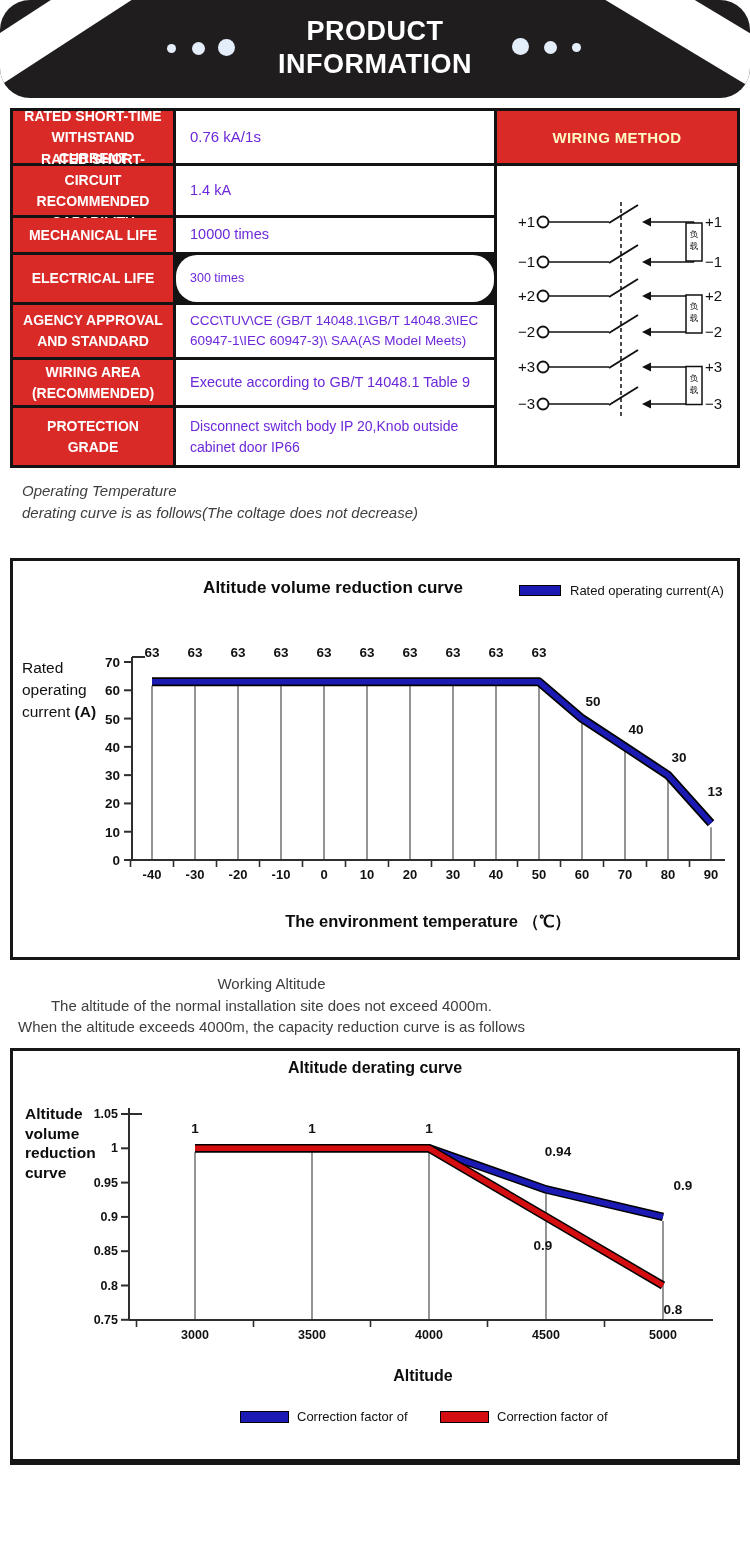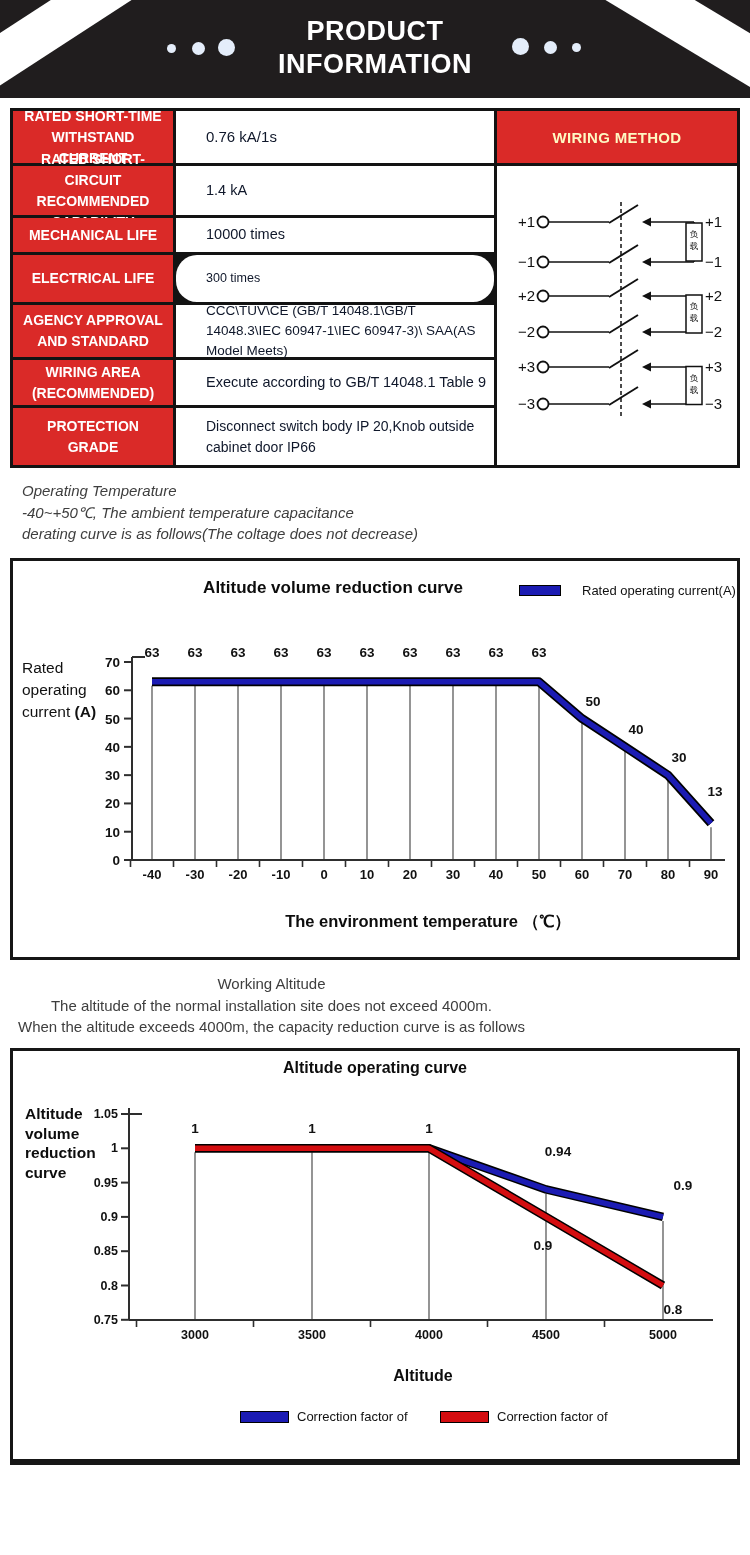--- a/index.html
+++ b/index.html
@@ -1,49 +1,49 @@
 <!DOCTYPE html>
 <html><head>
 <meta charset="utf-8">
 <style>
   html,body{margin:0;padding:0;background:#fff;}
   .page{position:relative;width:750px;height:1555px;background:#fff;overflow:hidden;
         font-family:"Liberation Sans",sans-serif;}
   
-  .hdr{position:absolute;left:0;top:0;width:750px;height:98px;background:#201d1e;overflow:hidden;}
+  .hdr{position:absolute;left:0;top:0;width:750px;height:98px;background:#201d1e;overflow:hidden;border-radius:30px;}
   .stripe{position:absolute;background:#fff;}
   .stripe.left{width:320px;height:44px;left:-115px;top:8px;transform:rotate(-33deg);}
   .stripe.right{width:320px;height:46px;left:540px;top:7px;transform:rotate(31deg);}
   .hdr-title{position:absolute;left:0;right:0;top:15px;text-align:center;color:#fff;
              font-weight:bold;font-size:27px;line-height:33px;letter-spacing:.5px;}
   .dot{position:absolute;border-radius:50%;background:#e4edfa;}
   
   .spec{position:absolute;left:10px;top:108px;width:730px;height:360px;background:#131313;
         display:grid;grid-template-columns:160px 318px 240px;
         grid-template-rows:52px 49px 34px 47px 52px 45px 57px;gap:3px;padding:3px;box-sizing:border-box;}
   .cell{display:flex;align-items:center;}
   .lab{background:#da2a28;color:#fff;font-weight:bold;font-size:14px;line-height:1.5;
        justify-content:center;text-align:center;padding:0 8px;}
-  .val{background:#fff;color:#0f172a;padding:0 8px 0 30px;line-height:1.5;}
+  .val{background:#fff;color:#6d28d9;padding:0 8px 0 14px;line-height:1.5;}
   .wiring-header{grid-column:3;grid-row:1;background:#da2a28;color:#fef9c3;font-weight:bold;
        font-size:15px;display:flex;align-items:center;justify-content:center;letter-spacing:.3px;}
   .wiring-body{grid-column:3;grid-row:2 / span 6;background:#fff;position:relative;}
   
   .para{position:absolute;color:#3e3e3e;font-size:15px;line-height:21.5px;}
   .p1{left:22px;top:480px;font-style:italic;}
   .p2{left:18px;top:973px;text-align:center;}
   
   .chart-box{position:absolute;left:10px;background:#fff;border:3px solid #161616;}
   .c1{top:558px;width:724px;height:396px;}
   .c2{top:1048px;width:724px;height:408px;border-bottom-width:6px;}
   .chart-box svg{position:absolute;left:0;top:0;}
   .c-title{position:absolute;font-weight:bold;color:#0d0d0d;}
   .t1{left:140px;top:17px;width:360px;text-align:center;font-size:17px;}
   .t2{left:0;top:8px;width:724px;text-align:center;font-size:16px;}
-  .legend1{position:absolute;left:506px;top:22px;display:flex;align-items:center;gap:21px;}
+  .legend1{position:absolute;left:506px;top:22px;display:flex;align-items:center;gap:9px;}
   .legend1 .sw{width:40px;height:9px;background:#1b1bb3;border:1px solid #000;}
   .lg-t{font-size:13px;color:#111;}
   .ylab1{position:absolute;left:9px;top:96px;font-size:15.5px;color:#111;line-height:22px;}
   .ylab1 .ab{font-weight:bold;}
   .xlab1{position:absolute;left:100px;top:350px;width:630px;text-align:center;font-weight:bold;
          font-size:16.5px;color:#0d0d0d;}
   .ylab2{position:absolute;left:12px;top:53px;font-weight:bold;font-size:15.5px;line-height:19.5px;color:#0d0d0d;}
   .xlab2{position:absolute;left:90px;top:316px;width:640px;text-align:center;font-weight:bold;
          font-size:16px;color:#0d0d0d;}
   .legend2-item{position:absolute;top:358px;display:flex;align-items:center;gap:8px;}
@@ -143,21 +143,20 @@
       <div class="cell lab" style="grid-area: 5 / 1;">AGENCY APPROVAL AND STANDARD</div>
       <div class="cell val" style="grid-area: 5 / 2; font-size: 13.5px;">CCC\TUV\CE (GB/T 14048.1\GB/T 14048.3\IEC 60947-1\IEC 60947-3)\ SAA(AS Model Meets)</div>
       <div class="cell lab" style="grid-area: 6 / 1;">WIRING AREA (RECOMMENDED)</div>
       <div class="cell val" style="grid-area: 6 / 2; font-size: 14.5px;">Execute according to GB/T 14048.1 Table 9</div>
       <div class="cell lab" style="grid-area: 7 / 1;">PROTECTION GRADE</div>
       <div class="cell val" style="grid-area: 7 / 2; font-size: 14px;">Disconnect switch body IP 20,Knob outside cabinet door IP66</div>
     </div>
 
   <section class="para p1">
     <div>Operating Temperature</div>
-    <div>-40~+50℃, The ambient temperature capacitance</div>
     <div>derating curve is as follows(The coltage does not decrease)</div>
   </section>
 
   <section class="chart-box c1">
     <svg id="svg1" width="724" height="396">
         <g>
           <line x1="139" y1="124.79999999999998" x2="139" y2="299" stroke="#4d4d4d" stroke-width="1.2"></line>
           <line x1="182" y1="124.79999999999998" x2="182" y2="299" stroke="#4d4d4d" stroke-width="1.2"></line>
           <line x1="225" y1="124.79999999999998" x2="225" y2="299" stroke="#4d4d4d" stroke-width="1.2"></line>
           <line x1="268" y1="124.79999999999998" x2="268" y2="299" stroke="#4d4d4d" stroke-width="1.2"></line>
@@ -308,21 +307,21 @@
         <g>
           <text x="182" y="82" text-anchor="middle" font-size="13.5" font-weight="bold">1</text>
           <text x="299" y="82" text-anchor="middle" font-size="13.5" font-weight="bold">1</text>
           <text x="416" y="82" text-anchor="middle" font-size="13.5" font-weight="bold">1</text>
           <text x="545" y="105.46000000000006" text-anchor="middle" font-size="13.5" font-weight="bold">0.94</text>
           <text x="670" y="138.90000000000003" text-anchor="middle" font-size="13.5" font-weight="bold">0.9</text>
           <text x="530" y="198.90000000000003" text-anchor="middle" font-size="13.5" font-weight="bold">0.9</text>
           <text x="660" y="262.5" text-anchor="middle" font-size="13.5" font-weight="bold">0.8</text>
         </g>
       </svg>
-    <div class="c-title t2">Altitude operating curve</div>
+    <div class="c-title t2">Altitude derating curve</div>
     <div class="ylab2">
       <div>Altitude</div>
       <div>volume</div>
       <div>reduction</div>
       <div>curve</div>
     </div>
     <div class="xlab2">Altitude</div>
     <div class="legend2-item l2a">
       <span class="sw" style="background:#1b1bb3"></span>
       <span class="lg-t">Correction factor of</span>

